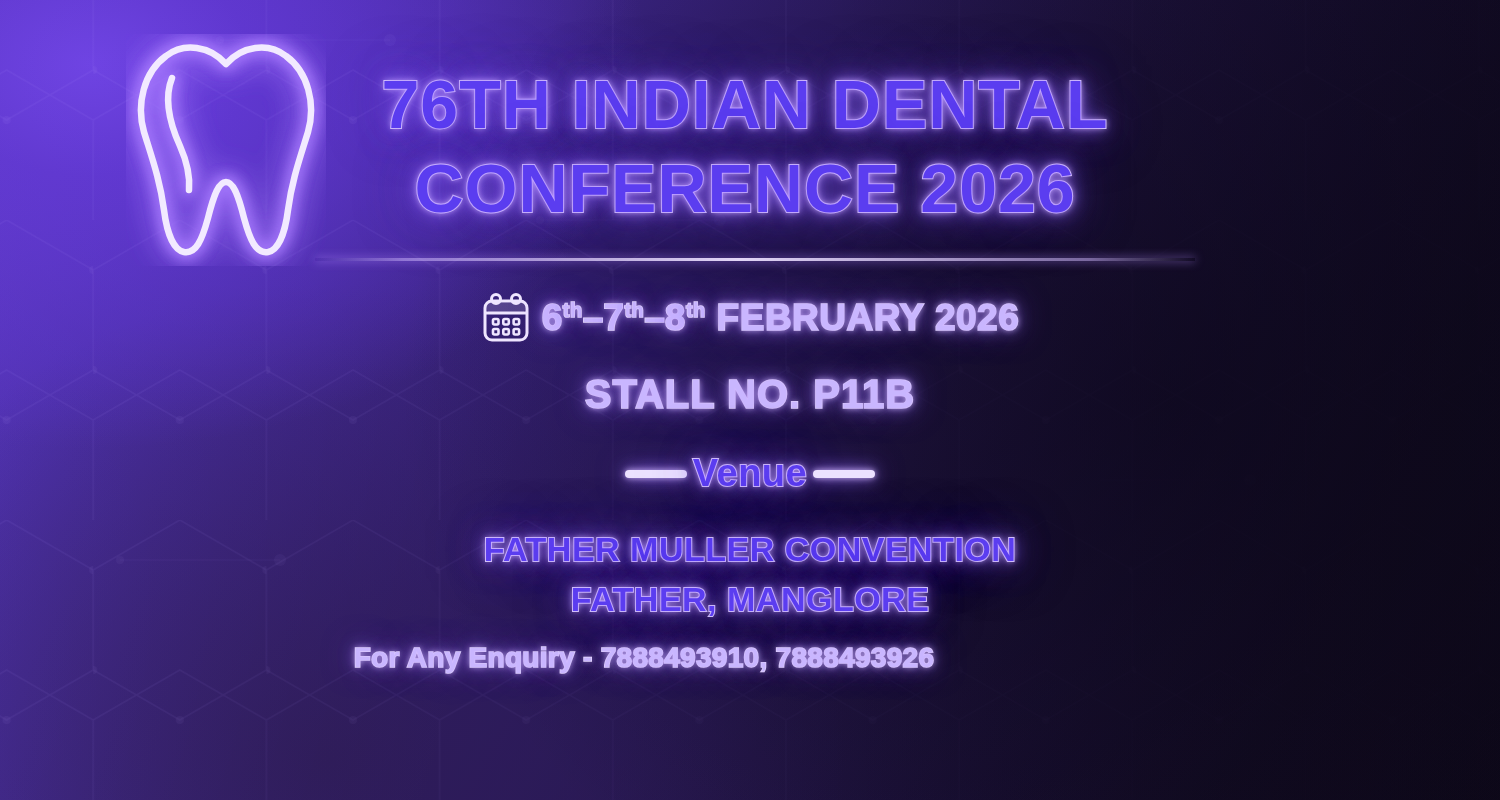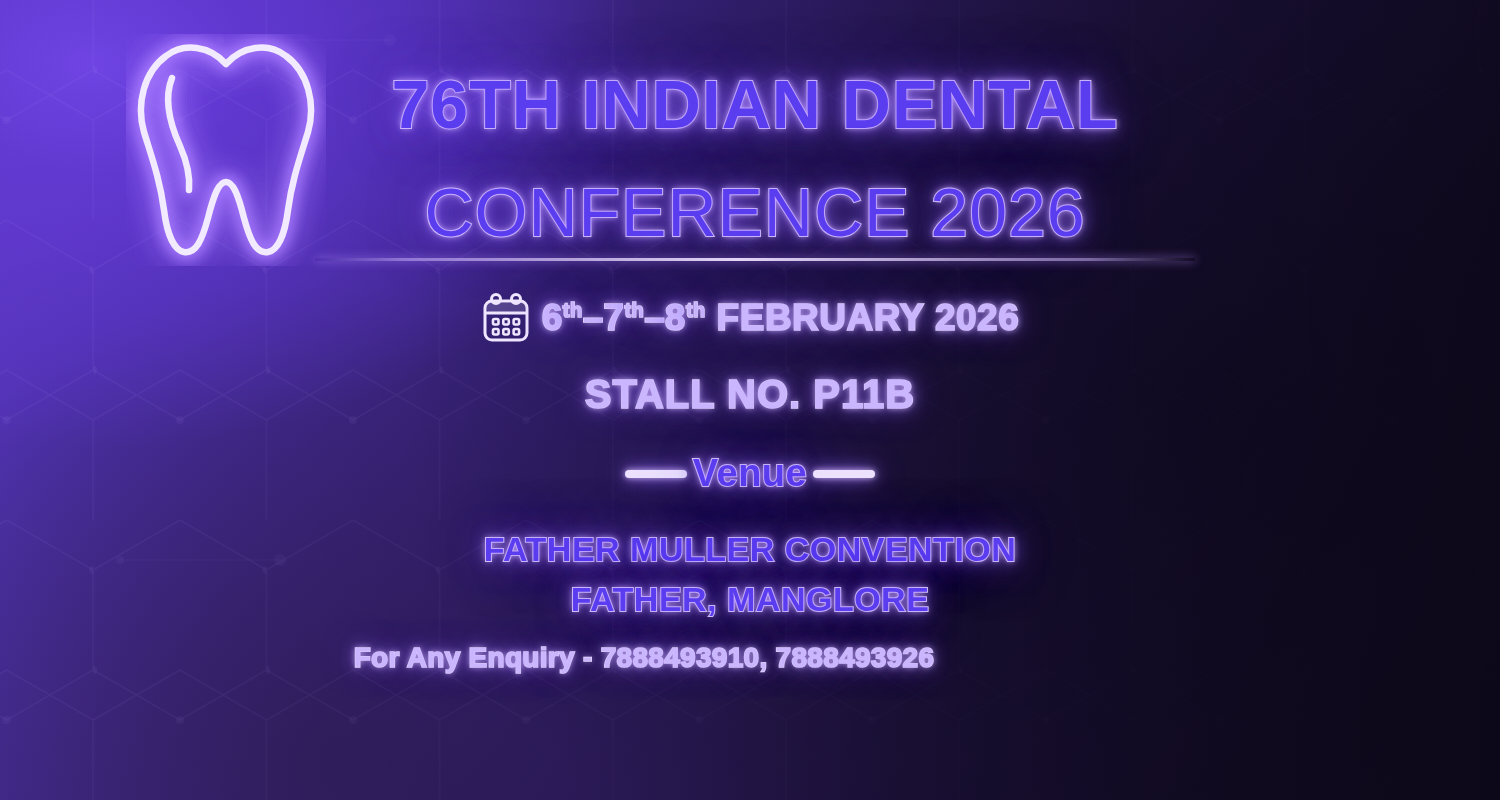--- a/index.html
+++ b/index.html
@@ -68,34 +68,33 @@
   }
 
   
   #tooth {
     position:absolute; left:126px; top:34px;
     width:200px; height:232px;
   }
 
   
   #title-block {
-    position:absolute; left:310px; top:62px;
+    position:absolute; left:300px; top:62px;
     width:890px;
     text-align:center;
   }
   #title-line-1 {
     font-size:68px; font-weight:bold;
     line-height:84px;
     letter-spacing:1px;
   }
   #title-line-2 {
-    font-size:68px; font-weight:normal;
+    font-size:68px; font-weight:bold;
     line-height:84px;
     letter-spacing:1px;
-    margin-top:24px;
   }
 
   
   #title-divider {
     position:absolute; left:315px; top:258px;
     width:880px; height:3px;
     background:linear-gradient(90deg,
        rgba(200,175,255,0) 0%,
        rgba(205,180,255,.55) 10%,
        rgba(236,224,255,.95) 48%,

